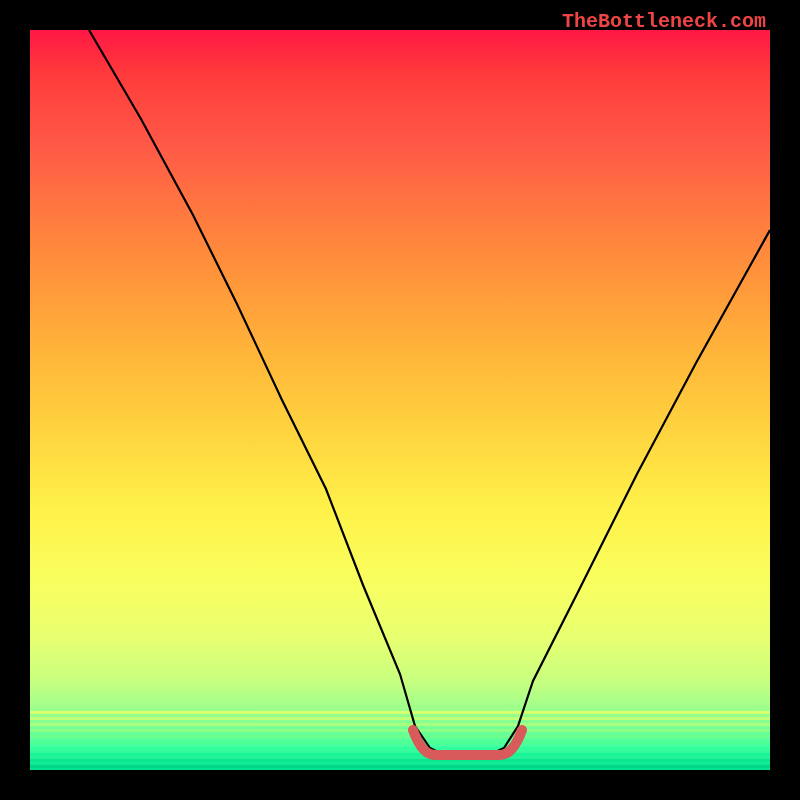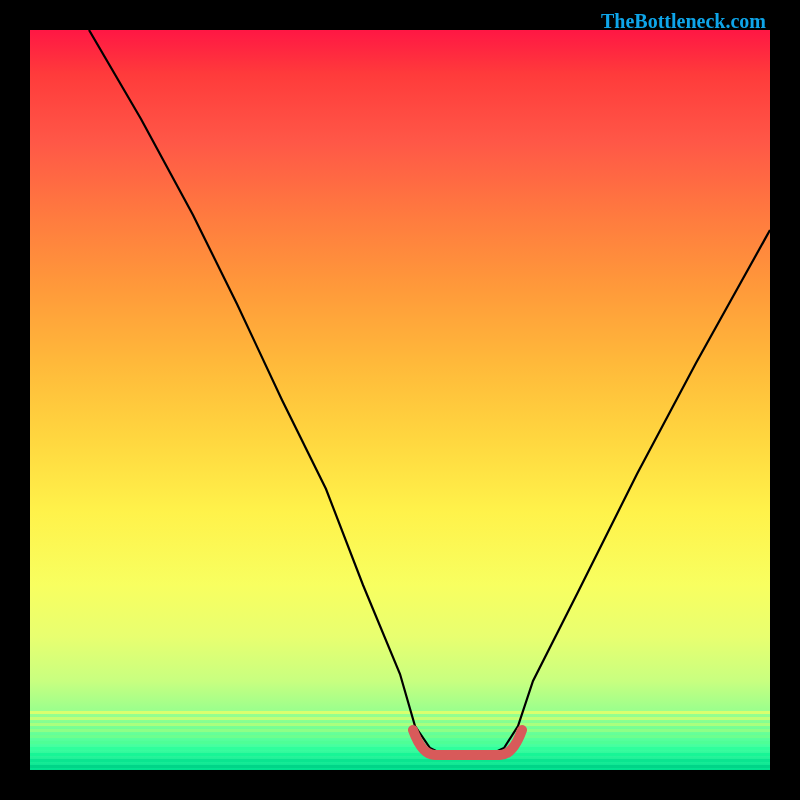--- a/index.html
+++ b/index.html
@@ -39,24 +39,24 @@
     left: 0;
     bottom: 0;
     width: 100%;
     height: 60px;
   }
   .band { position: absolute; left: 0; width: 100%; }
   .attribution {
     position: absolute;
     top: 10px;
     right: 34px;
-    font-family: Liberation Serif, serif;
+    font-family: Liberation Mono, monospace;
     font-size: 20px;
     font-weight: 600;
-    color: #0ea5e9;
+    color: #ef4444;
     z-index: 10;
   }
   svg.curve {
     position: absolute;
     left: 0; top: 0;
     width: 100%; height: 100%;
     z-index: 5;
   }
 </style>
 </head>

